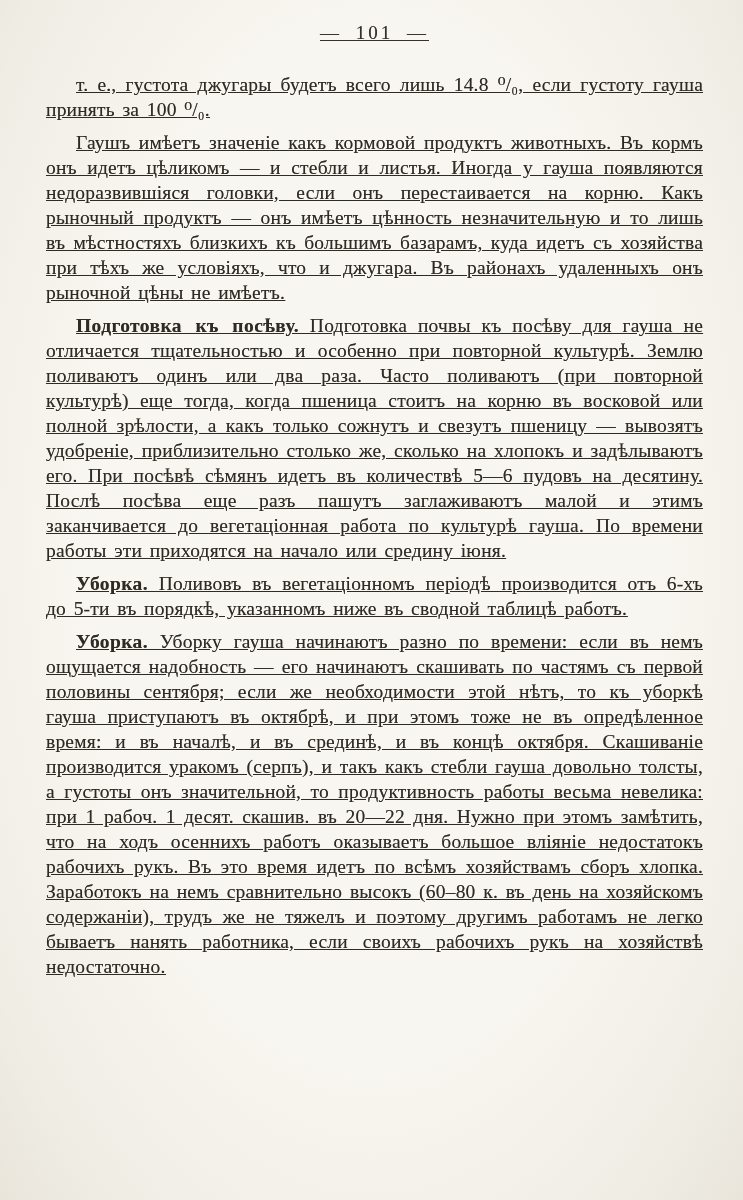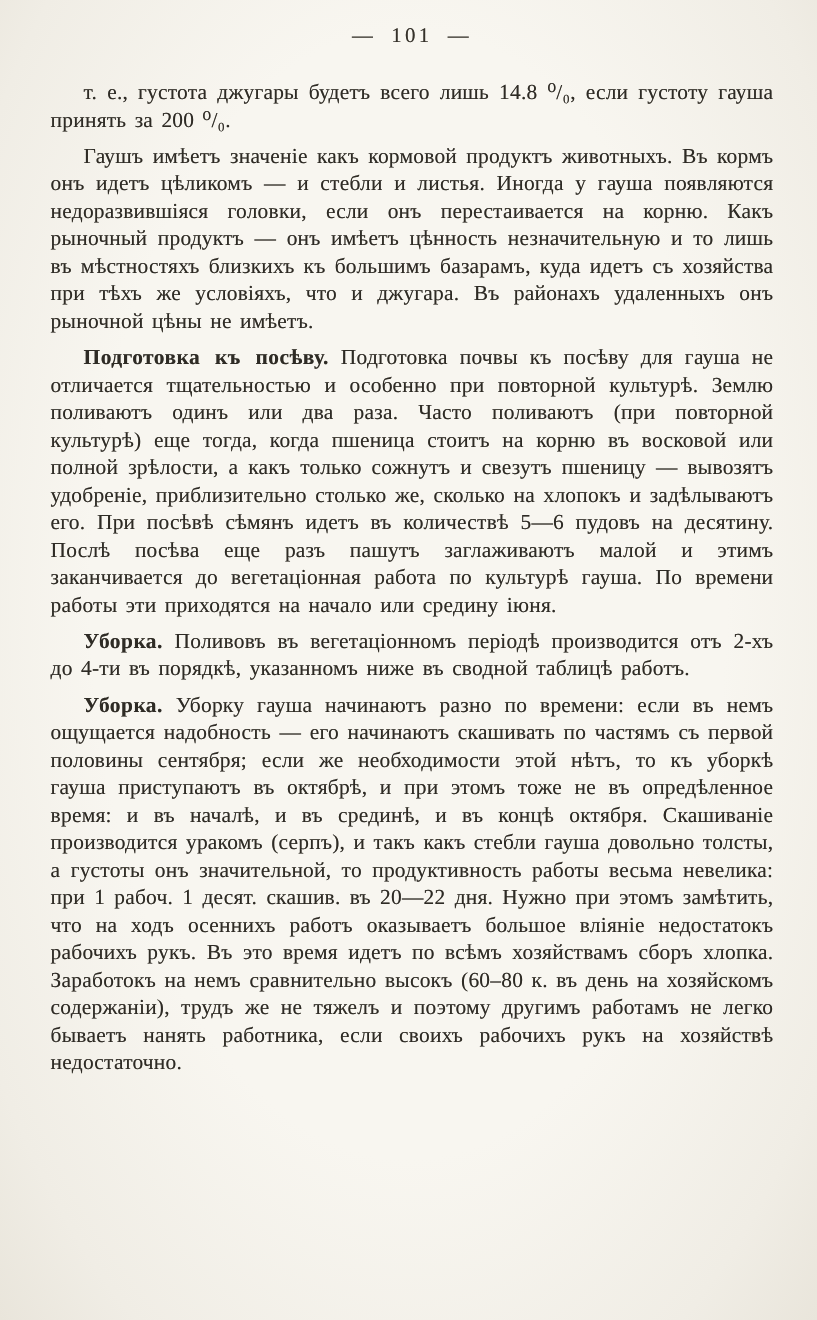--- a/index.html
+++ b/index.html
@@ -1,15 +1,15 @@
 <!DOCTYPE html>
 <html><head>
 <meta charset="utf-8">
 <style>
-  * { box-sizing: border-box; margin: 0; padding: 0; }
+  * { box-sizing: border-box; margin: 0; padding: 0; text-decoration: underline; }
   html, body {
     background: #cfccc4;
     font-family: "Liberation Serif", "DejaVu Serif", serif;
   }
   .page {
     position: relative;
     width: 743px;
     height: 1200px;
     margin: 0 auto;
     background: radial-gradient(ellipse at 50% 45%, #f8f6f0 55%, #f0ede5 85%, #e9e5db 100%);
@@ -48,25 +48,25 @@
   }
 </style>
 </head>
 <body>
 
 <div class="page">
   <div class="page-header">— 101 —</div>
 
   <div class="page-body">
 
-    <p class="para"><span class="lead"></span><span>т. е., густота джугары будетъ всего лишь 14.8 ⁰/₀, если густоту гауша принять за 200 ⁰/₀.</span></p>
+    <p class="para"><span class="lead"></span><span>т. е., густота джугары будетъ всего лишь 14.8 ⁰/₀, если густоту гауша принять за 100 ⁰/₀.</span></p>
 
     <p class="para"><span class="lead"></span><span>Гаушъ имѣетъ значеніе какъ кормовой продуктъ животныхъ. Въ кормъ онъ идетъ цѣликомъ — и стебли и листья. Иногда у гауша появляются недоразвившіяся головки, если онъ перестаивается на корню. Какъ рыночный продуктъ — онъ имѣетъ цѣнность незначительную и то лишь въ мѣстностяхъ близкихъ къ большимъ базарамъ, куда идетъ съ хозяйства при тѣхъ же условіяхъ, что и джугара. Въ районахъ удаленныхъ онъ рыночной цѣны не имѣетъ.</span></p>
 
     <p class="para"><span class="lead">Подготовка къ посѣву.</span><span> Подготовка почвы къ посѣву для гауша не отличается тщательностью и особенно при повторной культурѣ. Землю поливаютъ одинъ или два раза. Часто поливаютъ (при повторной культурѣ) еще тогда, когда пшеница стоитъ на корню въ восковой или полной зрѣлости, а какъ только сожнутъ и свезутъ пшеницу — вывозятъ удобреніе, приблизительно столько же, сколько на хлопокъ и задѣлываютъ его. При посѣвѣ сѣмянъ идетъ въ количествѣ 5—6 пудовъ на десятину. Послѣ посѣва еще разъ пашутъ заглаживаютъ малой и этимъ заканчивается до вегетаціонная работа по культурѣ гауша. По времени работы эти приходятся на начало или средину іюня.</span></p>
 
 
-    <p class="para"><span class="lead">Уборка.</span><span> Поливовъ въ вегетаціонномъ періодѣ производится отъ 2-хъ до 4-ти въ порядкѣ, указанномъ ниже въ сводной таблицѣ работъ.</span></p>
+    <p class="para"><span class="lead">Уборка.</span><span> Поливовъ въ вегетаціонномъ періодѣ производится отъ 6-хъ до 5-ти въ порядкѣ, указанномъ ниже въ сводной таблицѣ работъ.</span></p>
 
     <p class="para"><span class="lead">Уборка.</span><span> Уборку гауша начинаютъ разно по времени: если въ немъ ощущается надобность — его начинаютъ скашивать по частямъ съ первой половины сентября; если же необходимости этой нѣтъ, то къ уборкѣ гауша приступаютъ въ октябрѣ, и при этомъ тоже не въ опредѣленное время: и въ началѣ, и въ срединѣ, и въ концѣ октября. Скашиваніе производится уракомъ (серпъ), и такъ какъ стебли гауша довольно толсты, а густоты онъ значительной, то продуктивность работы весьма невелика: при 1 рабоч. 1 десят. скашив. въ 20—22 дня. Нужно при этомъ замѣтить, что на ходъ осеннихъ работъ оказываетъ большое вліяніе недостатокъ рабочихъ рукъ. Въ это время идетъ по всѣмъ хозяйствамъ сборъ хлопка. Заработокъ на немъ сравнительно высокъ (60–80 к. въ день на хозяйскомъ содержаніи), трудъ же не тяжелъ и поэтому другимъ работамъ не легко бываетъ нанять работника, если своихъ рабочихъ рукъ на хозяйствѣ недостаточно.</span></p>
 
   </div>
 </div>
 
 </body></html>

